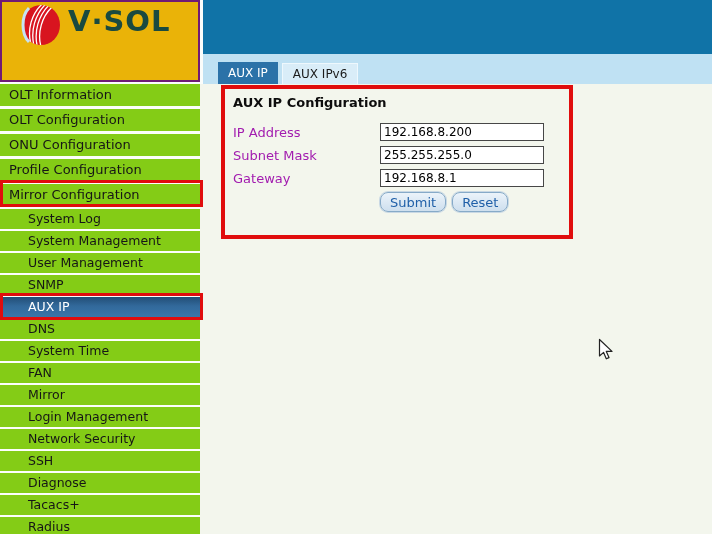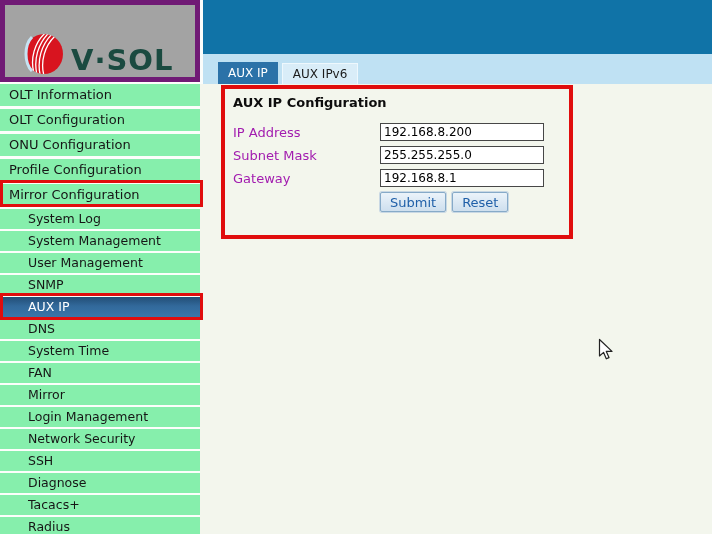--- a/index.html
+++ b/index.html
@@ -7,30 +7,30 @@
   .screen {
     position:relative; width:712px; height:534px; overflow:hidden;
     background:#f3f6ed; font-family:"DejaVu Sans", "Liberation Sans", sans-serif;
   }
   
   .sidebar {
     position:absolute; left:0; top:0; width:200px; height:534px;
     background:#fcfefb;
   }
   .logo-box {
-    height:82px; background:#a3a3a3; border:5px solid #701a75;
-    display:flex; align-items:flex-end; padding-left:18px;
+    height:82px; background:#eab308; border:2px solid #701a75;
+    display:flex; align-items:flex-start; padding-left:18px;
   }
   .brand-text {
     font-size:29px; font-weight:bold; color:#1a4a40;
     letter-spacing:1px; margin-left:6px; margin-top:2px;
   }
   .menu { margin-top:2px; }
   .menu-item {
-    background:#86efac; color:#161616; cursor:pointer;
+    background:#84cc16; color:#161616; cursor:pointer;
     white-space:nowrap; overflow:hidden;
   }
   .menu-item.top { height:22px; line-height:22px; margin-bottom:3px; padding-left:9px;  font-size:13px; }
   .menu-item.sub { height:20px; line-height:20px; margin-bottom:2px; padding-left:28px; font-size:12.5px; }
   .menu-item.selected {
     background:linear-gradient(180deg,#224e76 0%,#32699b 45%,#3a76a9 100%);
     color:#ffffff;
   }
   
   .header-bar {
@@ -56,21 +56,21 @@
   .form-row label { width:147px; font-size:13px; color:#a21caf; }
   .form-row input {
     width:164px; height:18px; border:1px solid #474747; border-radius:0;
     font-size:12px; font-family:inherit; padding:0 3px; background:#ffffff; color:#000;
   }
   .button-row { margin-left:147px; margin-top:3px; display:flex; gap:6px; }
   .btn {
     font-family:inherit; font-size:13px; color:#1f5fa8; cursor:pointer;
     background:linear-gradient(#ebf3fa,#cedfee);
     border:1px solid #86aac8; box-shadow:0 0 0 1px #c9d8e4;
-    border-radius:2px; height:20px; padding:0 9px; line-height:17px;
+    border-radius:8px; height:20px; padding:0 9px; line-height:17px;
   }
   
   .hl-box {
     position:absolute; border:3px solid #e00d0d; pointer-events:none; z-index:6;
   }
   .hl-sysconf { left:0; top:180px; width:203px; height:27px; }
   .hl-auxip   { left:0; top:293px; width:203px; height:27px; }
   
   .cursor { position:absolute; left:598px; top:338px; z-index:9; pointer-events:none; }
 </style>

